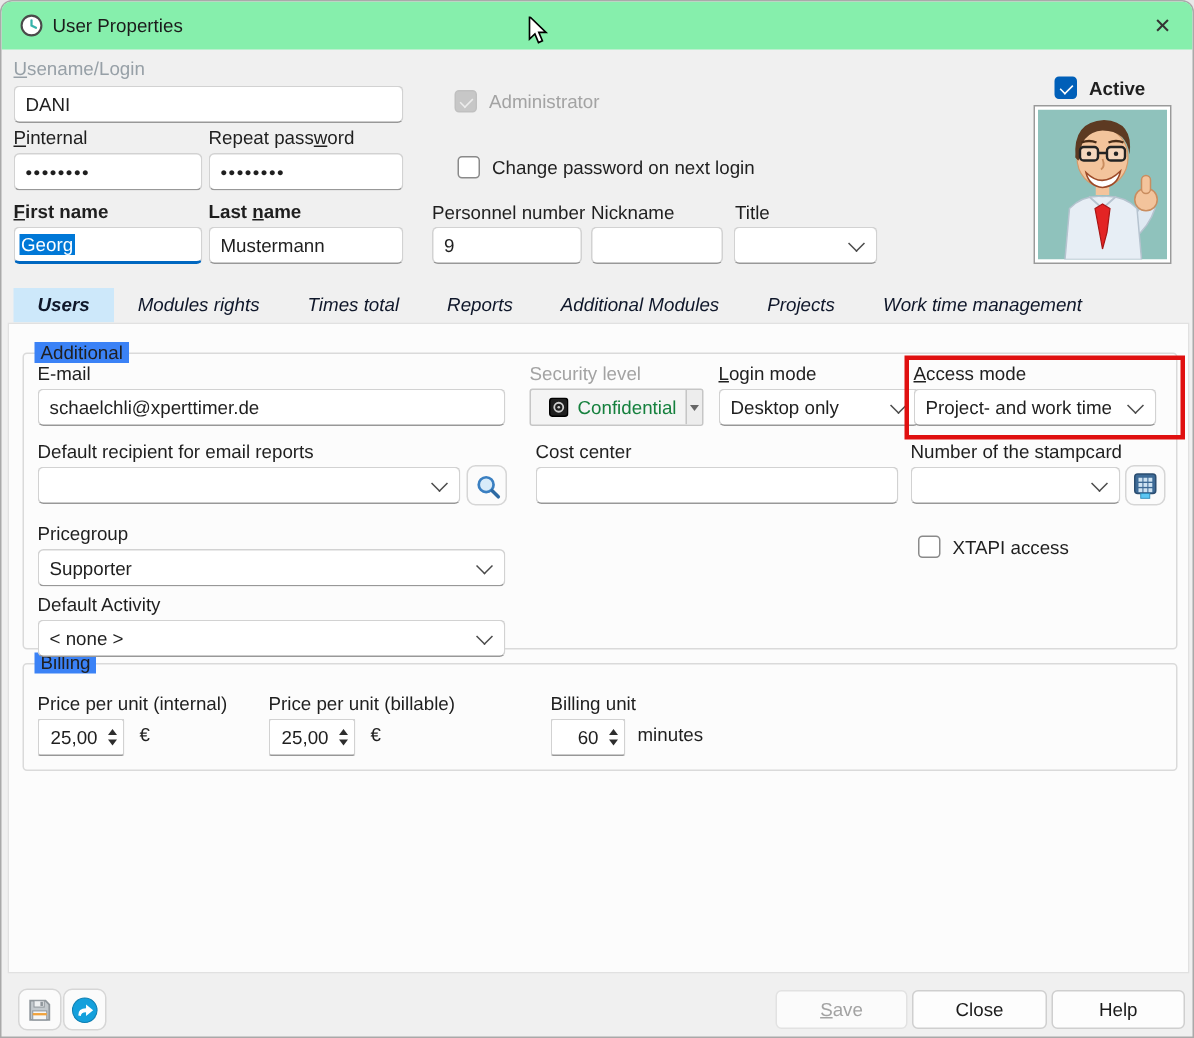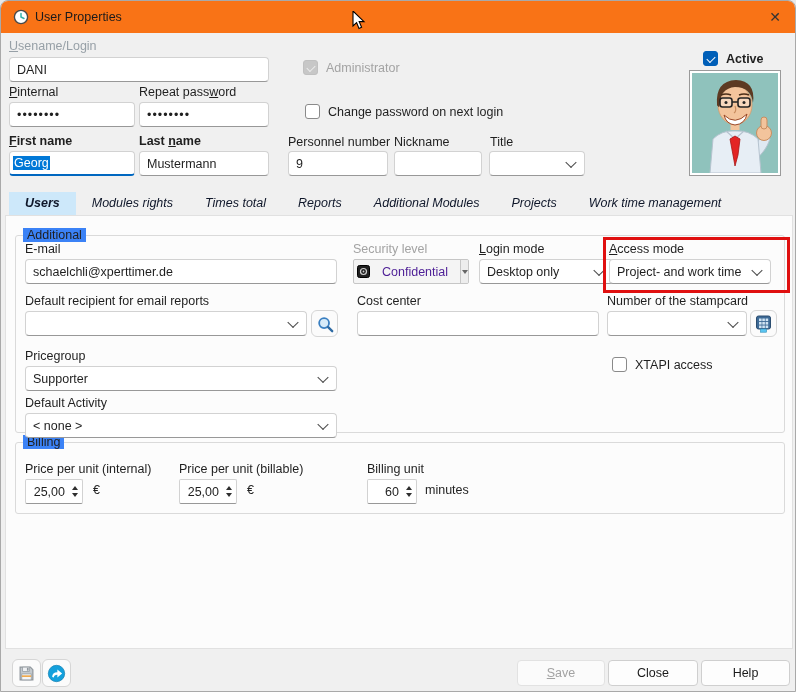--- a/index.html
+++ b/index.html
@@ -1,18 +1,18 @@
 <!DOCTYPE html>
 <html><head>
 <meta charset="utf-8">
 <style>
   html,body{margin:0;padding:0;background:#e8e8e8;font-family:"Liberation Sans",sans-serif;}
   .window{position:relative;width:796px;height:692px;background:#f0f0f0;border:1px solid #a9a9a9;
     border-radius:8px 8px 0 0;overflow:hidden;font-size:12.5px;color:#1b1b1b;box-sizing:border-box;}
-  .titlebar{position:absolute;left:0;top:0;width:100%;height:32px;background:#f97316;}
+  .titlebar{position:absolute;left:0;top:0;width:100%;height:32px;background:#86efac;}
   .title-text{position:absolute;left:34px;top:9px;font-size:12.5px;color:#1b1b1b;white-space:nowrap;}
   .close-x{position:absolute;left:763px;top:6px;width:22px;height:20px;display:flex;align-items:center;justify-content:center;
     font-size:14px;color:#333;cursor:default;}
   .lbl{position:absolute;white-space:nowrap;color:#1f1f1f;}
   .lbl.gray{color:#97a0a7;}
   .lbl.dim{color:#a3a3a3;}
   .lbl.bold{font-weight:bold;}
   .mn{text-decoration:underline;}
   .field{position:absolute;height:25px;background:#fff;border:1px solid #d2d2d2;border-bottom-color:#989898;
     border-radius:4px;box-sizing:border-box;display:flex;align-items:center;padding:0 7px;color:#1f1f1f;white-space:nowrap;overflow:hidden;}
@@ -36,21 +36,21 @@
   #tabs{position:absolute;left:8px;top:191px;display:flex;height:23px;}
   .tab{padding:4px 16px 3px;color:#0f172a;white-space:nowrap;font-style:italic;}
   .tab.selected{background:var(--tab-selected-bg,#cde8fa);font-weight:bold;}
   .panel{position:absolute;left:4px;top:214px;width:788px;height:434px;background:#fcfcfc;
     border:1px solid #e1e1e1;box-sizing:border-box;}
   .group{position:absolute;border:1px solid #dadada;border-radius:3px;}
   .legend{position:absolute;background:#3b82f6;padding:0 4px;color:#1f1f1f;white-space:nowrap;z-index:2;}
   .red-box{position:absolute;left:602px;top:236px;width:181px;height:50px;border:3px solid var(--annotation-red,#e01010);
     z-index:5;pointer-events:none;}
   .seccombo{position:absolute;display:flex;align-items:center;background:#f4f4f4;border:1px solid #c6c6c6;border-radius:2px;
-    box-sizing:border-box;padding-left:3px;gap:12px;color:#4c1d95;overflow:hidden;}
+    box-sizing:border-box;padding-left:12px;gap:6px;color:#15803d;overflow:hidden;}
   .sec-btn{margin-left:auto;width:17px;align-self:stretch;border-left:1px solid #c6c6c6;display:flex;
     align-items:center;justify-content:center;background:#ededed;}
   .tri-dn-s{width:0;height:0;border-left:3.5px solid transparent;border-right:3.5px solid transparent;border-top:4px solid #666;}
   .iconbtn{position:absolute;width:29px;height:28px;background:#fbfbfb;border:1px solid #d6d6d6;border-radius:6px;
     display:flex;align-items:center;justify-content:center;box-sizing:border-box;}
   .btn{position:absolute;height:26px;background:#fdfdfd;border:1px solid #cfcfcf;border-radius:4px;
     display:flex;align-items:center;justify-content:center;color:#1b1b1b;box-sizing:border-box;}
   .btn.disabled{color:#a3a3a3;background:#fbfbfb;border-color:#e2e2e2;}
   .spin{position:absolute;height:25px;background:#fff;border:1px solid #d2d2d2;border-bottom-color:#989898;border-radius:2px;
     box-sizing:border-box;display:flex;align-items:center;}

